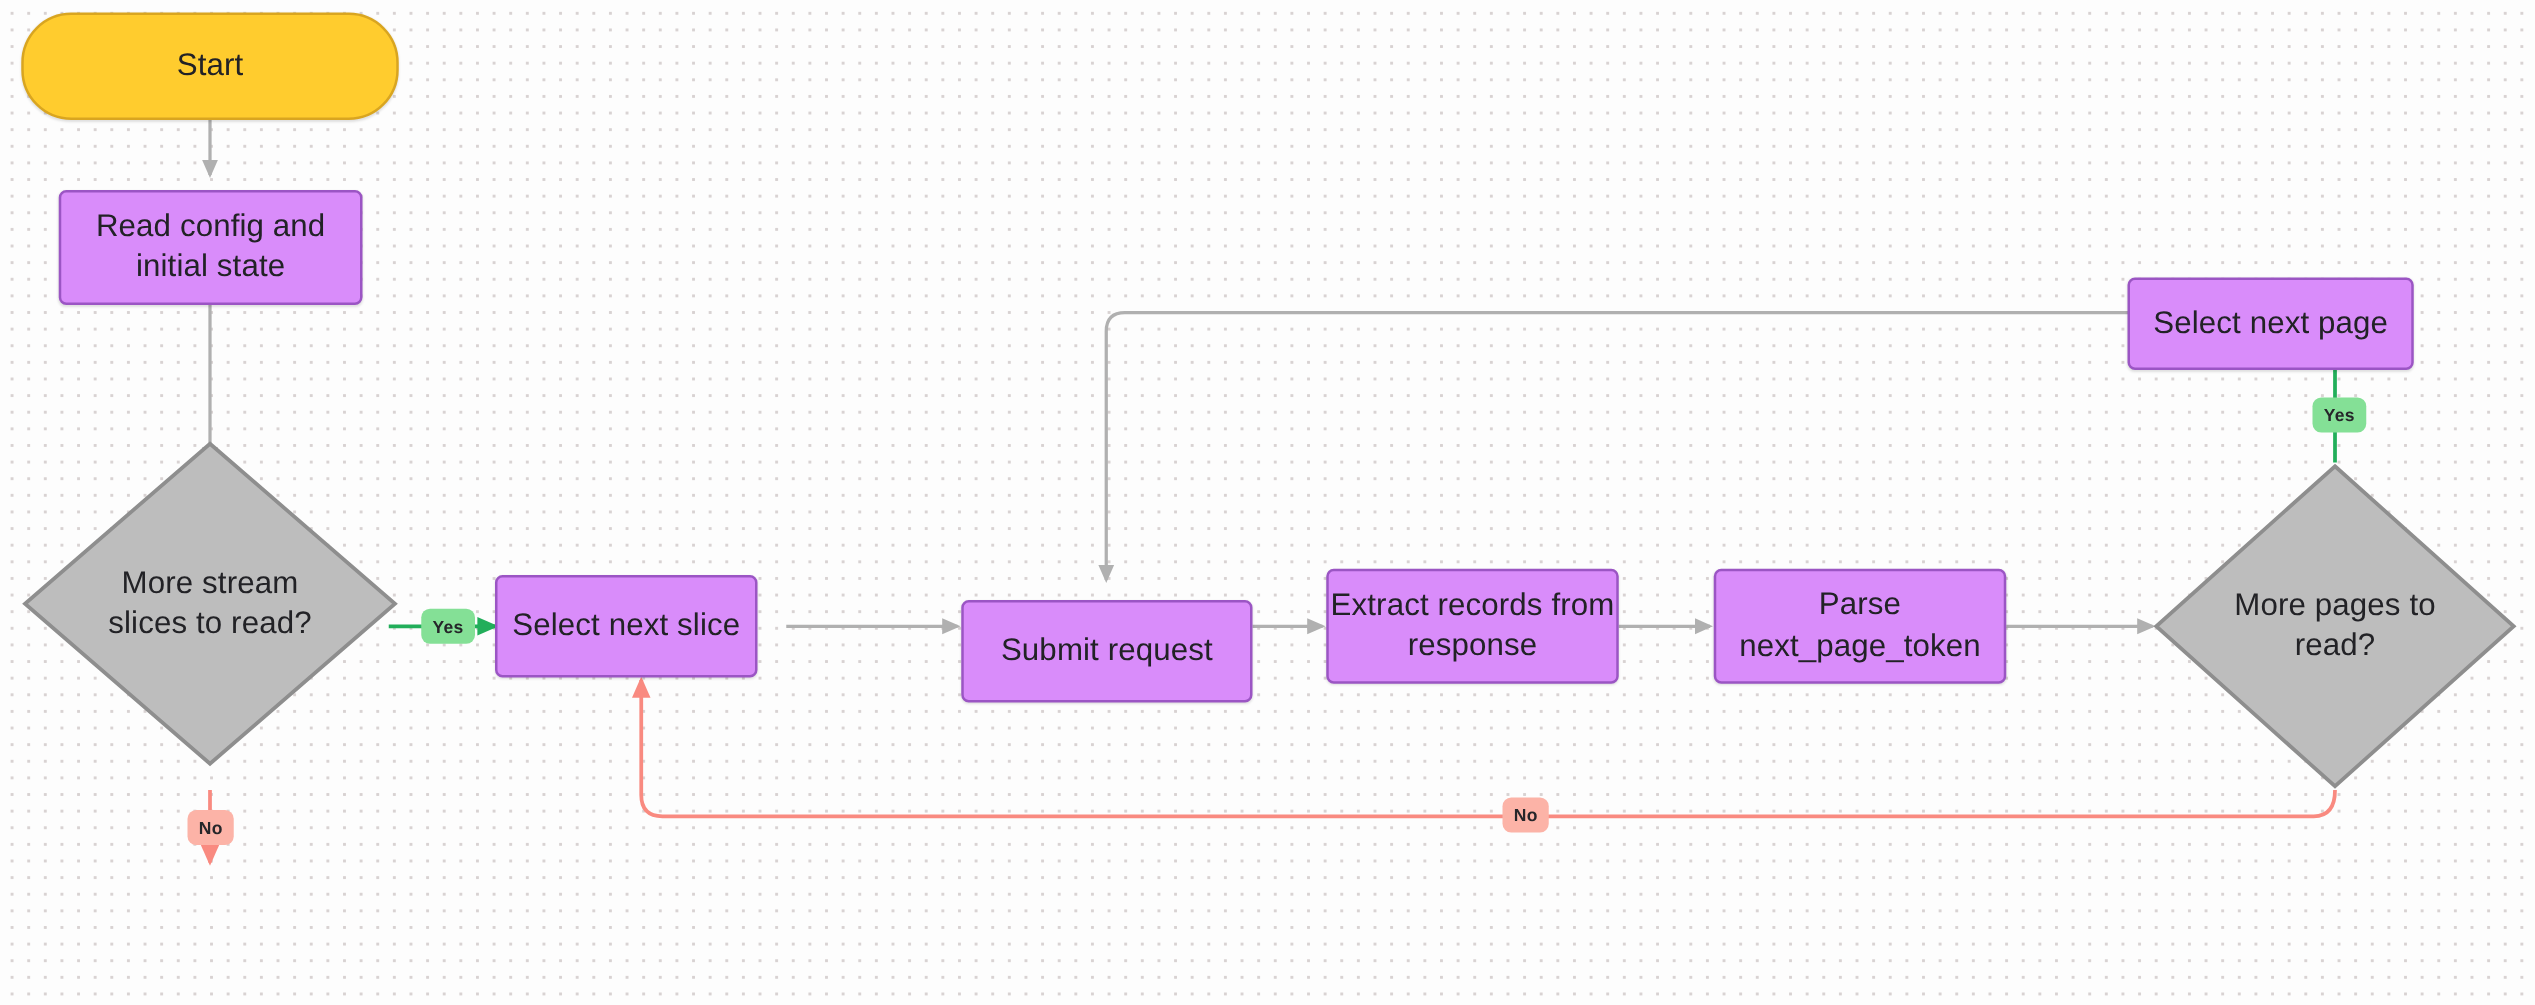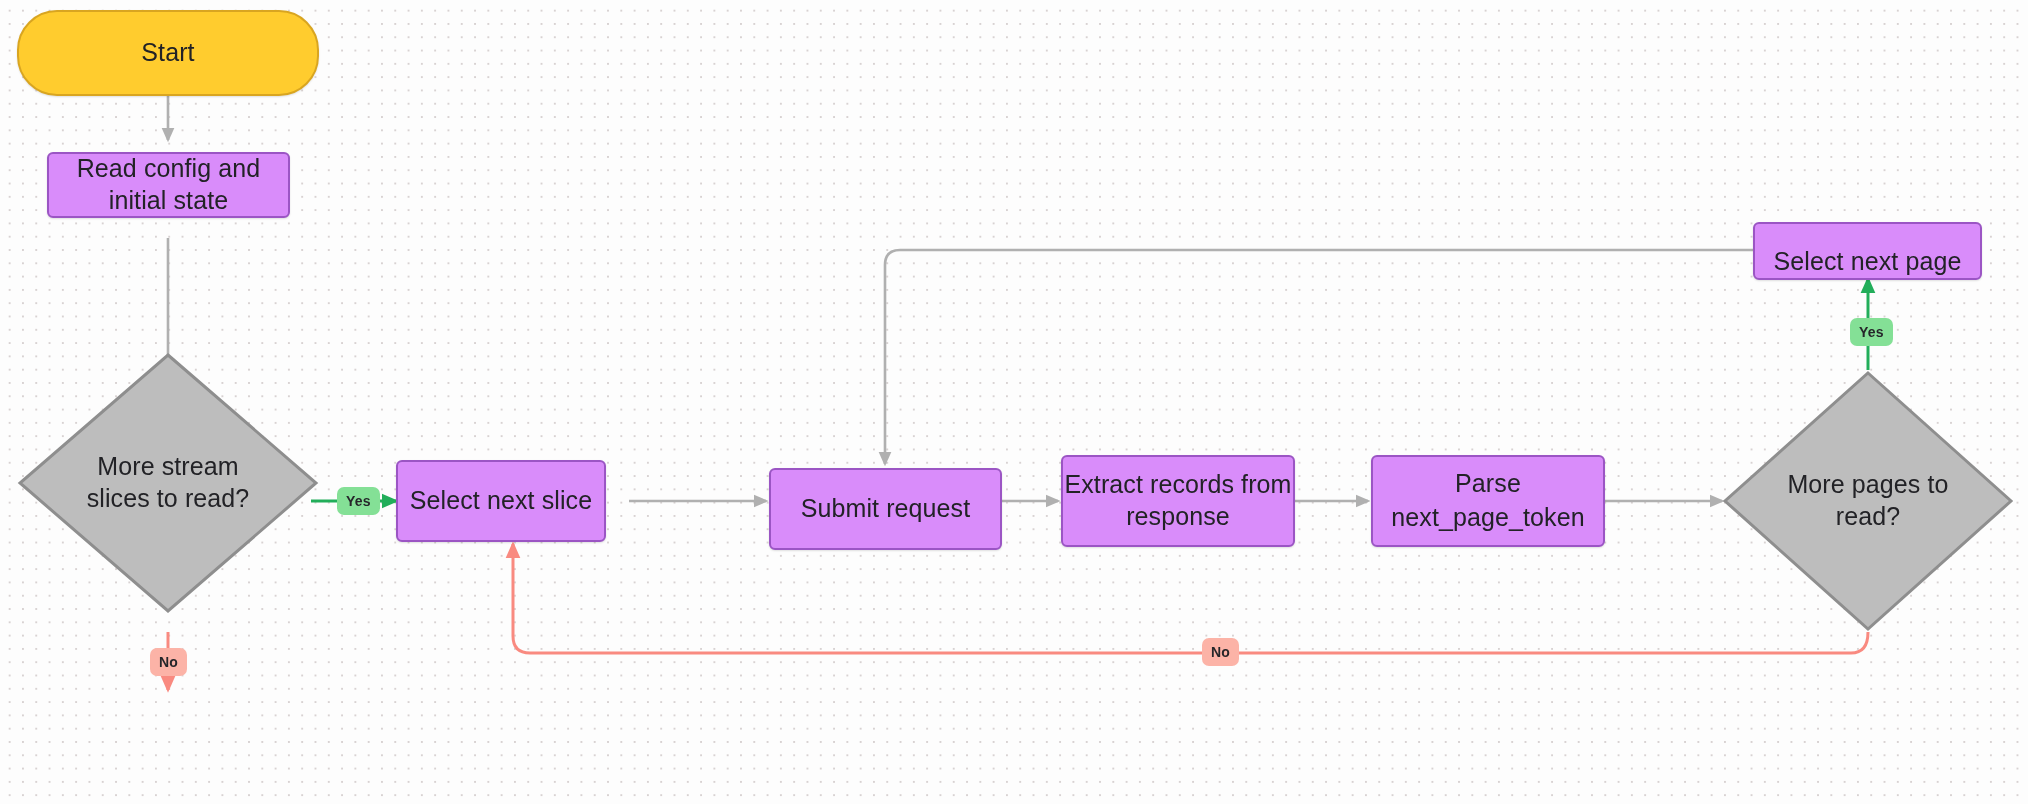--- a/index.html
+++ b/index.html
@@ -127,57 +127,57 @@
 
     <path d="M 1753 250 L 900 250 Q 885 250 885 265 L 885 464" fill="none" stroke="#b0b0b0" stroke-width="2.6" marker-end="url(#arrow-gray)"></path>
 
     <path d="M 1868 632 Q 1868 653 1851 653 L 530 653 Q 513 653 513 636 L 513 544" fill="none" stroke="#f98a80" stroke-width="3" marker-end="url(#arrow-red)"></path>
   </svg>
 
   <div class="node terminator start" style="left:17px; top:10px; width:302px; height:86px;">
     <span>Start</span>
   </div>
 
-  <div class="node process" style="left:47px; top:152px; width:243px; height:66px;">
+  <div class="node process" style="left:47px; top:152px; width:243px; height:92px;">
     <span>Read config and initial state</span>
   </div>
 
   <div class="node decision" style="left:17px; top:352px; width:302px; height:262px;">
     <svg class="diamond-shape" viewBox="0 0 302 262" preserveAspectRatio="none" xmlns="http://www.w3.org/2000/svg">
       <polygon points="151,3 299,131 151,259 3,131" fill="#bdbdbd" stroke="#8e8e8e" stroke-width="3"></polygon>
     </svg>
     <span class="decision-label" style="max-width:190px;">More stream slices to read?</span>
   </div>
 
 
   <div class="node process" style="left:396px; top:460px; width:210px; height:82px;">
     <span>Select next slice</span>
   </div>
 
-  <div class="node process" style="left:769px; top:468px; width:233px; height:82px;">
+  <div class="node process" style="left:769px; top:480px; width:233px; height:82px;">
     <span>Submit request</span>
   </div>
 
   <div class="node process" style="left:1061px; top:455px; width:234px; height:92px;">
     <span>Extract records from response</span>
   </div>
 
   <div class="node process" style="left:1371px; top:455px; width:234px; height:92px; flex-direction:column; gap:2px;">
     <span>Parse</span>
     <span>next_page_token</span>
   </div>
 
   <div class="node decision" style="left:1722px; top:370px; width:292px; height:262px;">
     <svg class="diamond-shape" viewBox="0 0 292 262" preserveAspectRatio="none" xmlns="http://www.w3.org/2000/svg">
       <polygon points="146,3 289,131 146,259 3,131" fill="#bdbdbd" stroke="#8e8e8e" stroke-width="3"></polygon>
     </svg>
     <span class="decision-label" style="max-width:180px;">More pages to read?</span>
   </div>
 
-  <div class="node process" style="left:1753px; top:222px; width:229px; height:58px;align-items:flex-end;">
+  <div class="node process" style="left:1702px; top:222px; width:229px; height:74px;">
     <span>Select next page</span>
   </div>
 
   <div class="edge-badge yes" style="left:337px; top:487px;">
     <span>Yes</span>
   </div>
 
   <div class="edge-badge no" style="left:150px; top:648px;">
     <span>No</span>
   </div>

